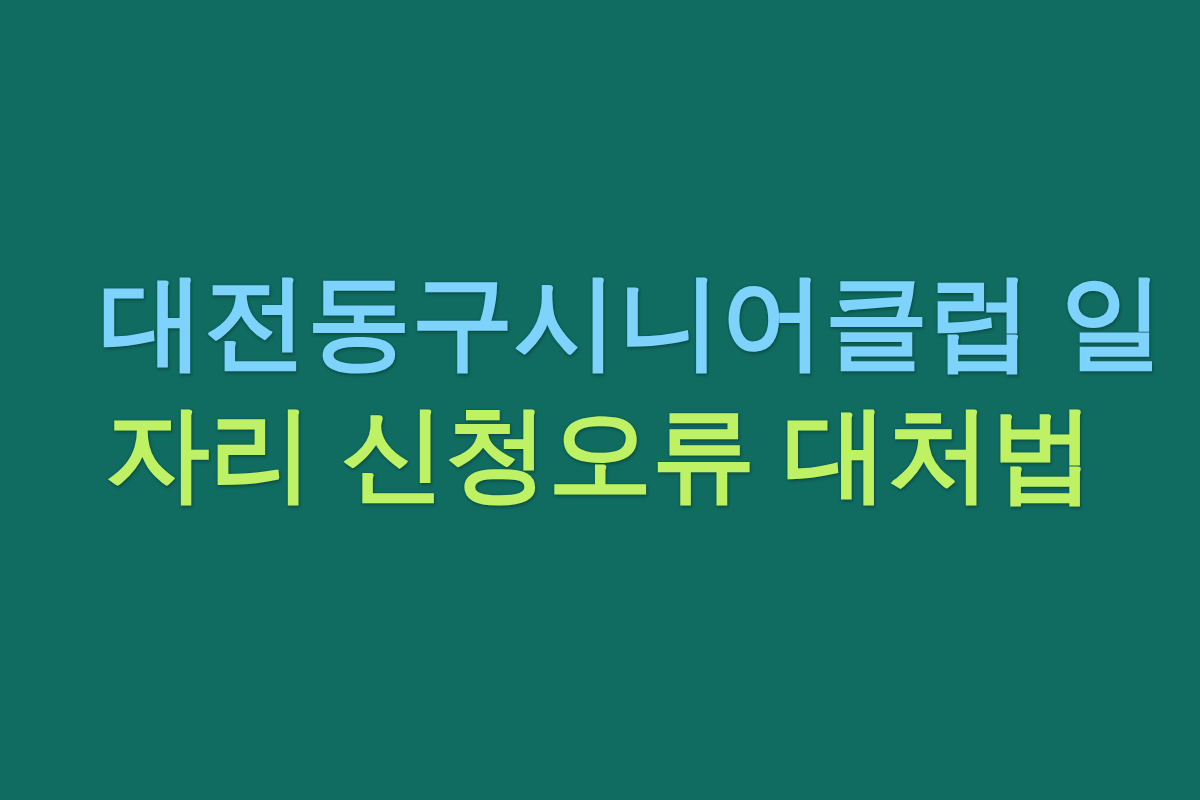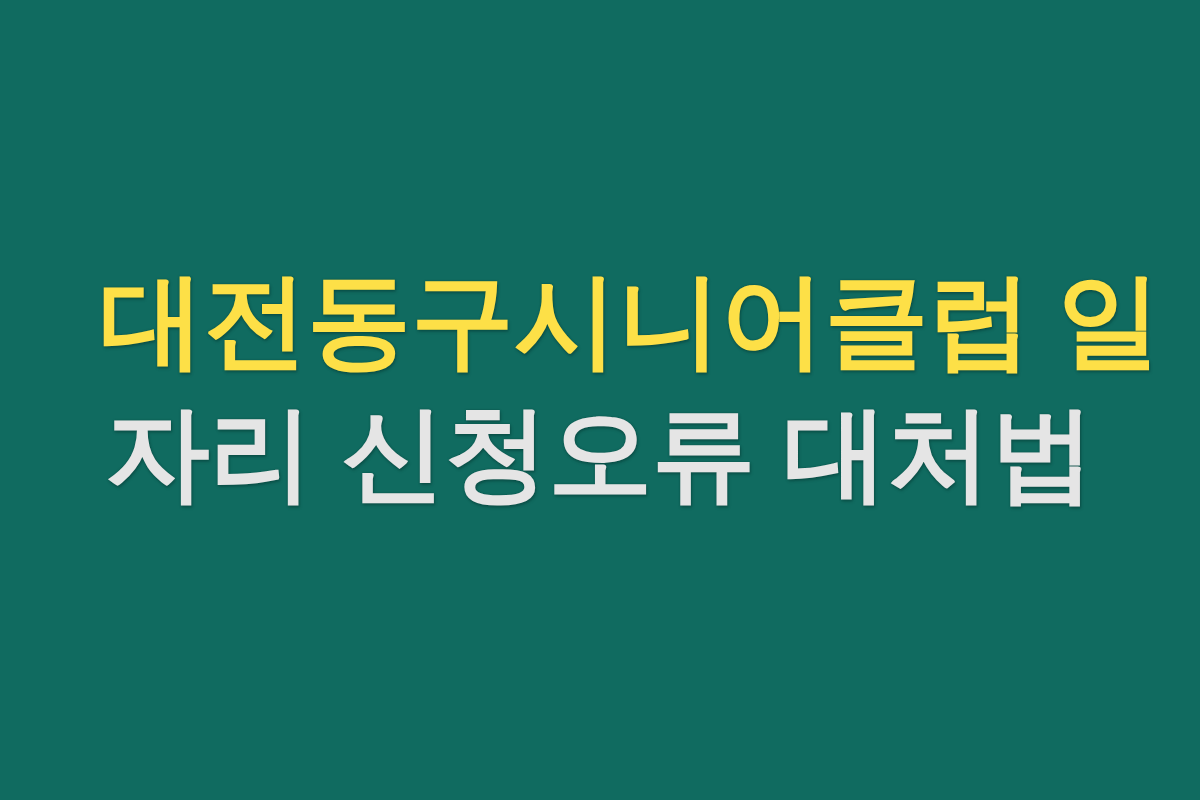--- a/index.html
+++ b/index.html
@@ -47,19 +47,19 @@
       1px 2px 3px rgba(6, 48, 43, 0.40);
   }
 </style>
 </head>
 <body>
 
 <div id="thumbnail-card" style="background-color: rgb(16, 107, 96);">
 
   <div id="title-block">
 
-    <span class="title-line" style="color: #fde047; font-family: Liberation Serif, serif;">대전동구시니어클럽 일</span>
+    <span class="title-line" style="color: #7dd3fc;">대전동구시니어클럽 일</span>
 
-    <span class="title-line" style="color: #e5e5e5;">자리 신청오류 대처법</span>
+    <span class="title-line" style="color: #bef264;">자리 신청오류 대처법</span>
 
   </div>
 
 </div>
 
 </body></html>

